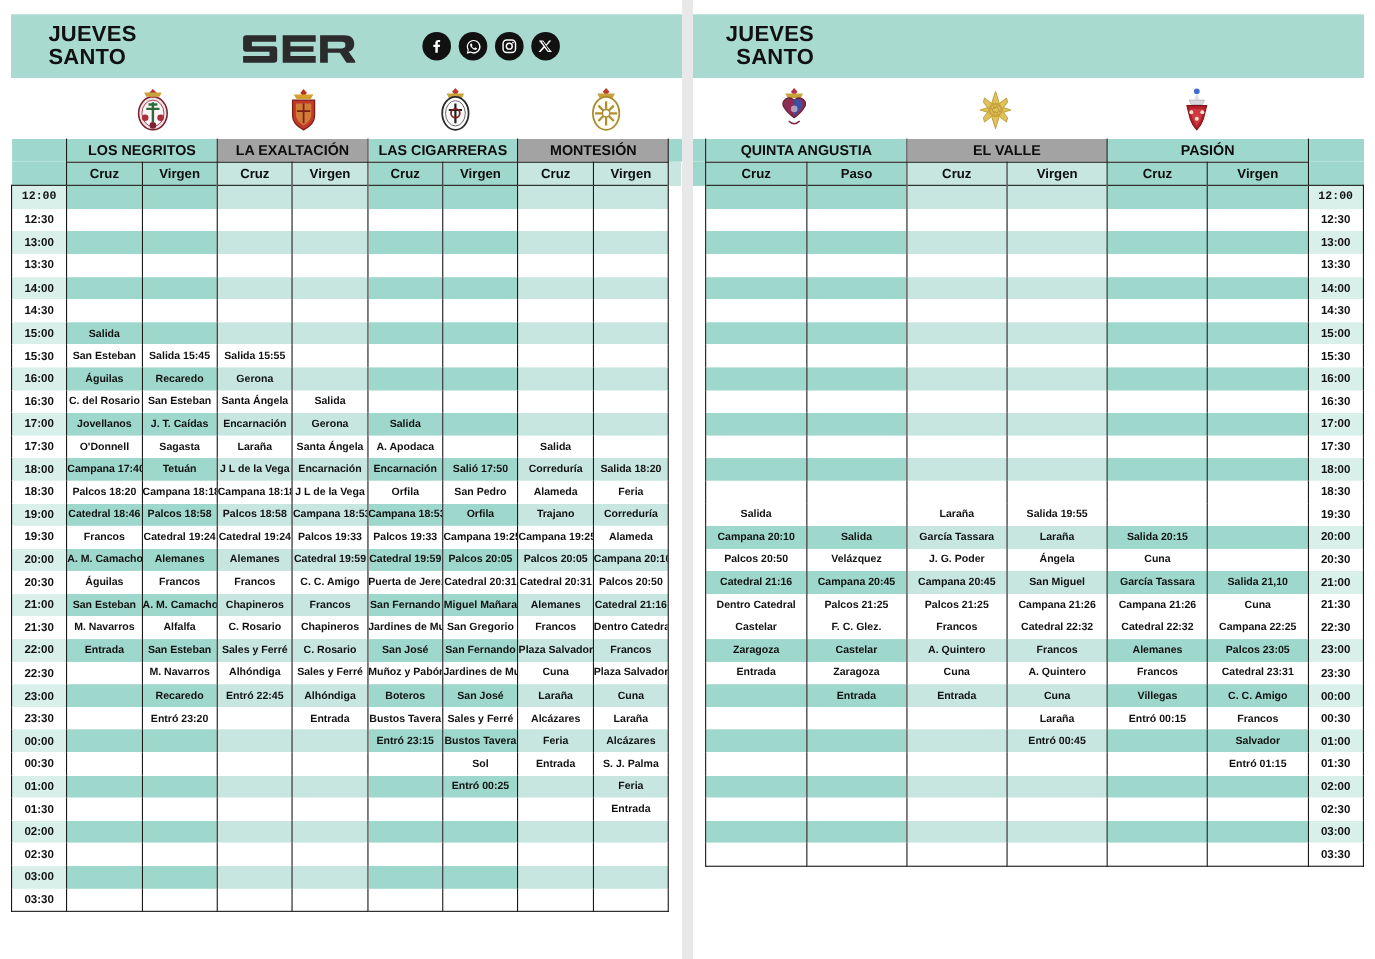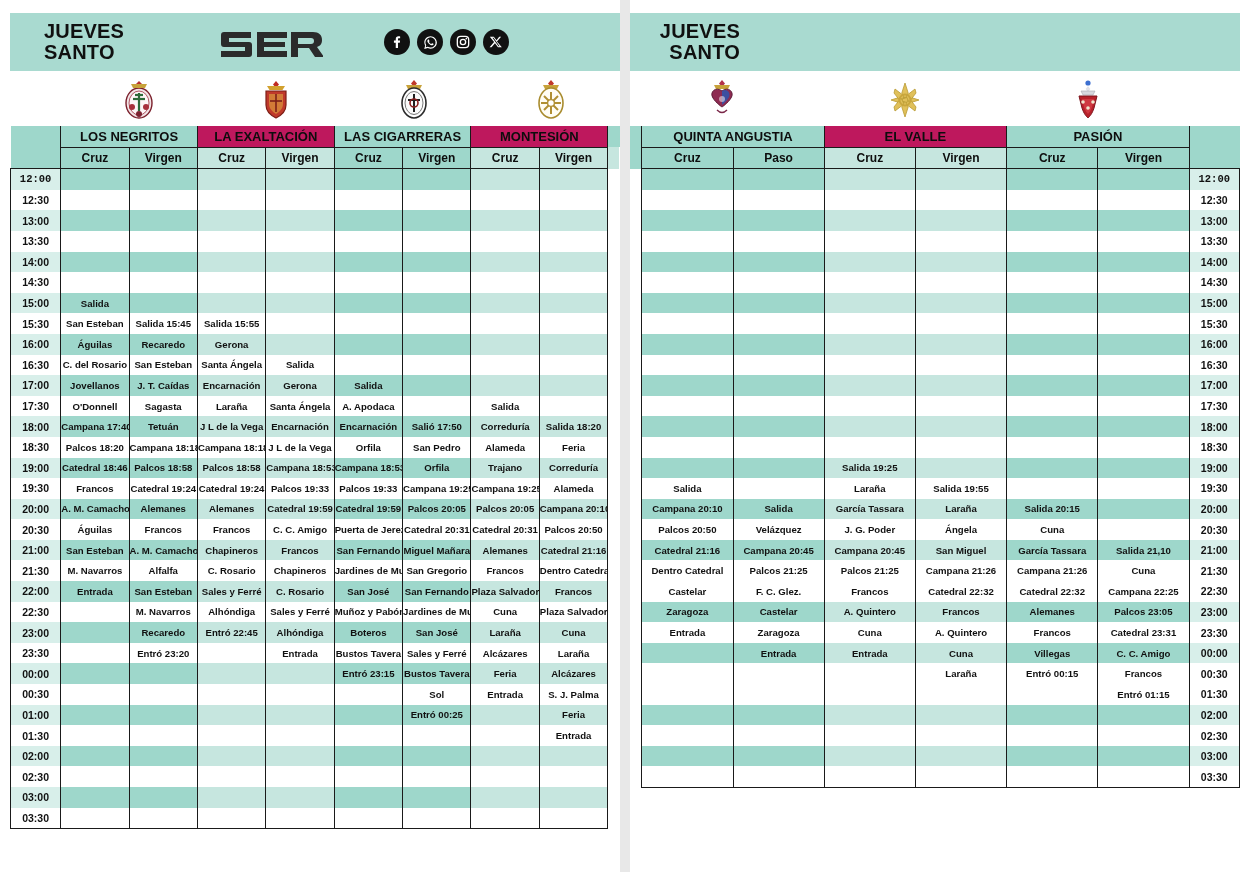--- a/index.html
+++ b/index.html
@@ -70,21 +70,21 @@
     overflow:hidden;white-space:nowrap;
   }
 
   
   .hdr-group{
     background:#9ed7cb;font-size:13px;font-weight:bold;color:#0d0d0d;
     height:19px;letter-spacing:0px;
     border-left:1.5px solid #1a1a1a;border-right:1.5px solid #1a1a1a;
     border-bottom:1px solid #1a1a1a;
   }
-  .hdr-group.pale{background:#be185d;text-align:center;}
+  .hdr-group.pale{background:#a3a3a3;text-align:center;}
   .hdr-sub{
     background:#9ed7cb;font-size:12px;font-weight:bold;color:#0d0d0d;height:19px;
     border-left:1px solid #1a1a1a;border-right:1px solid #1a1a1a;
   }
   .hdr-sub.pale{background:#c6e6df;}
   .hdr-sub.gb-left{border-left:1.5px solid #1a1a1a;}
   .hdr-sub.gb-right{border-right:1.5px solid #1a1a1a;}
   .hdr-blank{background:#9ed7cb;border:none;}
   .hdr-blank.pale{background:#c6e6df;}
 
@@ -855,30 +855,20 @@
             <td class="cell gb-left"></td>
             <td class="cell gb-right"></td>
             <td class="cell gb-left"></td>
             <td class="cell gb-right"></td>
             <td class="cell gb-left"></td>
             <td class="cell gb-right"></td>
             <td class="tcol">18:30</td>
           </tr>
           <tr>
             <td style="background: rgb(255, 255, 255); border: none;"></td>
-            <td class="cell gb-left alt-dark"></td>
-            <td class="cell gb-right alt-dark"></td>
-            <td class="cell gb-left alt-pale">Salida 19:25</td>
-            <td class="cell gb-right alt-pale"></td>
-            <td class="cell gb-left alt-dark"></td>
-            <td class="cell gb-right alt-dark"></td>
-            <td class="tcol alt">19:00</td>
-          </tr>
-          <tr>
-            <td style="background: rgb(255, 255, 255); border: none;"></td>
             <td class="cell gb-left">Salida</td>
             <td class="cell gb-right"></td>
             <td class="cell gb-left">Laraña</td>
             <td class="cell gb-right">Salida 19:55</td>
             <td class="cell gb-left"></td>
             <td class="cell gb-right"></td>
             <td class="tcol">19:30</td>
           </tr>
           <tr>
             <td style="background: rgb(255, 255, 255); border: none;"></td>
@@ -965,20 +955,30 @@
             <td class="cell gb-left"></td>
             <td class="cell gb-right"></td>
             <td class="cell gb-left"></td>
             <td class="cell gb-right">Laraña</td>
             <td class="cell gb-left">Entró 00:15</td>
             <td class="cell gb-right">Francos</td>
             <td class="tcol">00:30</td>
           </tr>
           <tr>
             <td style="background: rgb(255, 255, 255); border: none;"></td>
+            <td class="cell gb-left alt-dark"></td>
+            <td class="cell gb-right alt-dark"></td>
+            <td class="cell gb-left alt-pale"></td>
+            <td class="cell gb-right alt-pale">Entró 00:45</td>
+            <td class="cell gb-left alt-dark"></td>
+            <td class="cell gb-right alt-dark">Salvador</td>
+            <td class="tcol alt">01:00</td>
+          </tr>
+          <tr>
+            <td style="background: rgb(255, 255, 255); border: none;"></td>
             <td class="cell gb-left"></td>
             <td class="cell gb-right"></td>
             <td class="cell gb-left"></td>
             <td class="cell gb-right"></td>
             <td class="cell gb-left"></td>
             <td class="cell gb-right">Entró 01:15</td>
             <td class="tcol">01:30</td>
           </tr>
           <tr>
             <td style="background: rgb(255, 255, 255); border: none;"></td>

